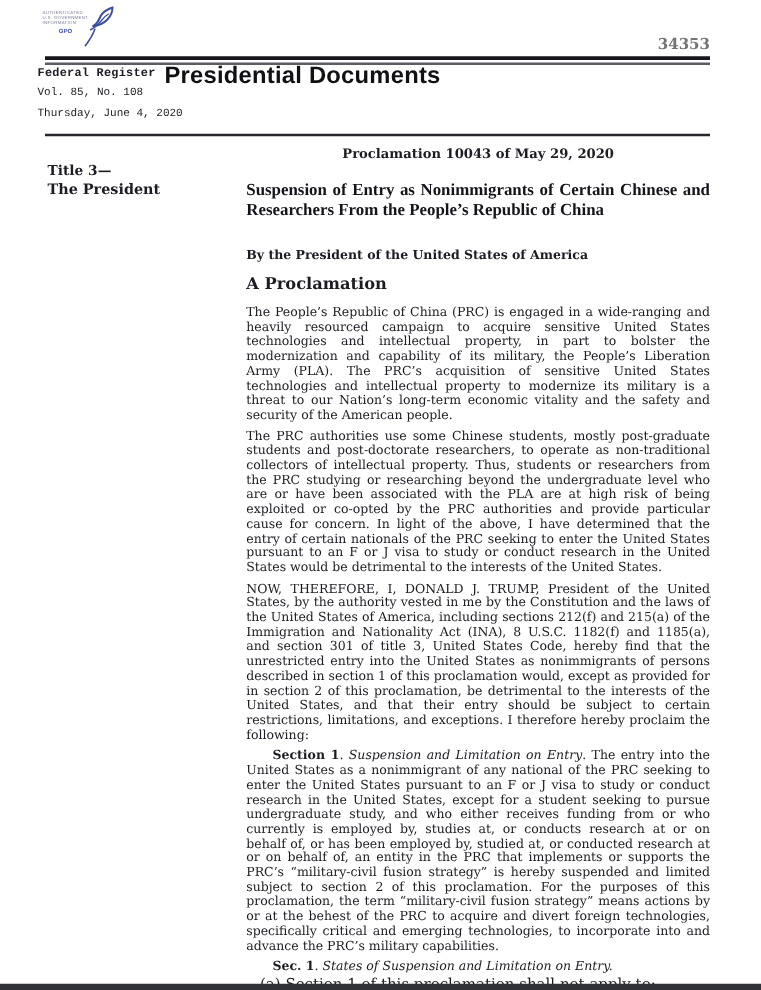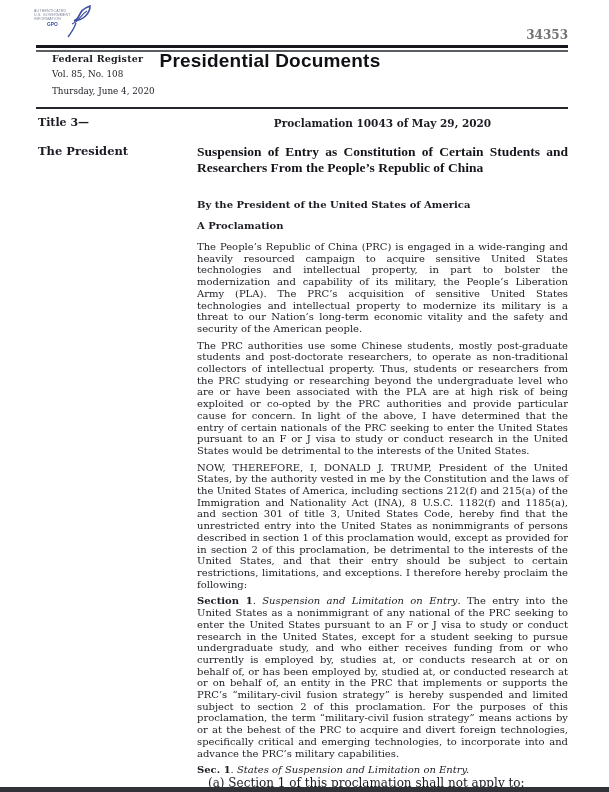--- a/index.html
+++ b/index.html
@@ -36,55 +36,54 @@
     font-size: 12px; font-weight: bold; color: #737373;
   }
 
   
   .rule-double { position: absolute; left: 36px; top: 45px; width: 532px; }
   .rule-double .thick { height: 3px; background: #17171d; }
   .rule-double .thin { height: 1.5px; background: #5a5d63; margin-top: 2px; }
   .rule-single { position: absolute; left: 36px; top: 107px; width: 532px; height: 1.8px; background: #26262c; }
 
   
-  .mast-left { position: absolute; left: 52px; top: 53px; }
+  .mast-left { position: absolute; left: 30px; top: 53px; font-family: Liberation Mono, monospace; }
   .mast-journal { font-size: 9.5px; font-weight: bold; letter-spacing: 0.2px; }
   .mast-vol { font-size: 8.8px; margin-top: 5px; }
   .mast-date { font-size: 8.8px; margin-top: 6.5px; }
   .mast-heading {
     position: absolute; left: 0; top: 50px; width: 484px;
     margin: 0; text-align: center;
     font-family: "Liberation Sans", sans-serif;
     font-size: 19px; font-weight: bold; color: #101015;
     letter-spacing: 0.2px;
-    padding-left: 28px;
   }
 
   
-  .sidebar-title3 { position: absolute; left: 38px; top: 116px; font-size: 11px; font-weight: bold; }
+  .sidebar-title3 { position: absolute; left: 38px; top: 130px; font-size: 11px; font-weight: bold; }
   .sidebar-president { position: absolute; left: 38px; top: 144px; font-size: 11.5px; font-weight: bold; }
 
   
   .main-col { position: absolute; left: 197px; top: 113px; width: 371px; padding-top: 4px; }
   .proc-line { font-size: 10.5px; font-weight: bold; text-align: center; }
   .doc-title {
     margin: 15px 0 0 0;
     font-family: "Liberation Serif", serif;
     font-size: 13.5px; font-weight: bold; line-height: 15.5px;
     text-align: justify; color: #14141b;
   }
   .byline { margin-top: 24px; font-size: 10px; font-weight: bold; }
-  .subheading { margin-top: 10px; font-size: 10px; font-weight: bold; }
+  .subheading { margin-top: 10px; font-size: 13px; font-weight: bold; }
   .para {
     margin: 5px 0 0 0;
     font-size: 10px; line-height: 11.7px;
     text-align: justify; text-justify: inter-word;
   }
   .para.first { margin-top: 10px; }
-  .b { font-weight: bold; }
+  .b { font-weight: bold; margin-left: 21px; }
   .i { font-style: italic; }
   .list-item { margin: 2px 0 0 0; font-size: 12px; line-height: 11.7px; text-indent: 11px; }
 
   
   .page-edge { position: absolute; left: 0; bottom: 0; width: 609px; height: 5px; background: #303237; }
 </style>
 </head>
 <body>
 
 <div class="page">
@@ -120,21 +119,21 @@
 
   <div class="rule-single"></div>
 
   <div class="sidebar-title3">Title 3—</div>
   <div class="sidebar-president">The President</div>
 
   <div class="main-col">
 
     <div class="proc-line">Proclamation 10043 of May 29, 2020</div>
 
-    <h2 class="doc-title">Suspension of Entry as Constitution of Certain Students and Researchers From the People’s Republic of China</h2>
+    <h2 class="doc-title">Suspension of Entry as Nonimmigrants of Certain Chinese and Researchers From the People’s Republic of China</h2>
 
     <div class="byline">By the President of the United States of America</div>
 
     <div class="subheading">A Proclamation</div>
 
     <p class="para first">The People’s Republic of China (PRC) is engaged in a wide-ranging and heavily resourced campaign to acquire sensitive United States technologies and intellectual property, in part to bolster the modernization and capability of its military, the People’s Liberation Army (PLA). The PRC’s acquisition of sensitive United States technologies and intellectual property to modernize its military is a threat to our Nation’s long-term economic vitality and the safety and security of the American people.</p>
 
     <p class="para">The PRC authorities use some Chinese students, mostly post-graduate students and post-doctorate researchers, to operate as non-traditional collectors of intellectual property. Thus, students or researchers from the PRC studying or researching beyond the undergraduate level who are or have been associated with the PLA are at high risk of being exploited or co-opted by the PRC authorities and provide particular cause for concern. In light of the above, I have determined that the entry of certain nationals of the PRC seeking to enter the United States pursuant to an F or J visa to study or conduct research in the United States would be detrimental to the interests of the United States.</p>
 
     <p class="para">NOW, THEREFORE, I, DONALD J. TRUMP, President of the United States, by the authority vested in me by the Constitution and the laws of the United States of America, including sections 212(f) and 215(a) of the Immigration and Nationality Act (INA), 8 U.S.C. 1182(f) and 1185(a), and section 301 of title 3, United States Code, hereby find that the unrestricted entry into the United States as nonimmigrants of persons described in section 1 of this proclamation would, except as provided for in section 2 of this proclamation, be detrimental to the interests of the United States, and that their entry should be subject to certain restrictions, limitations, and exceptions. I therefore hereby proclaim the following:</p>

